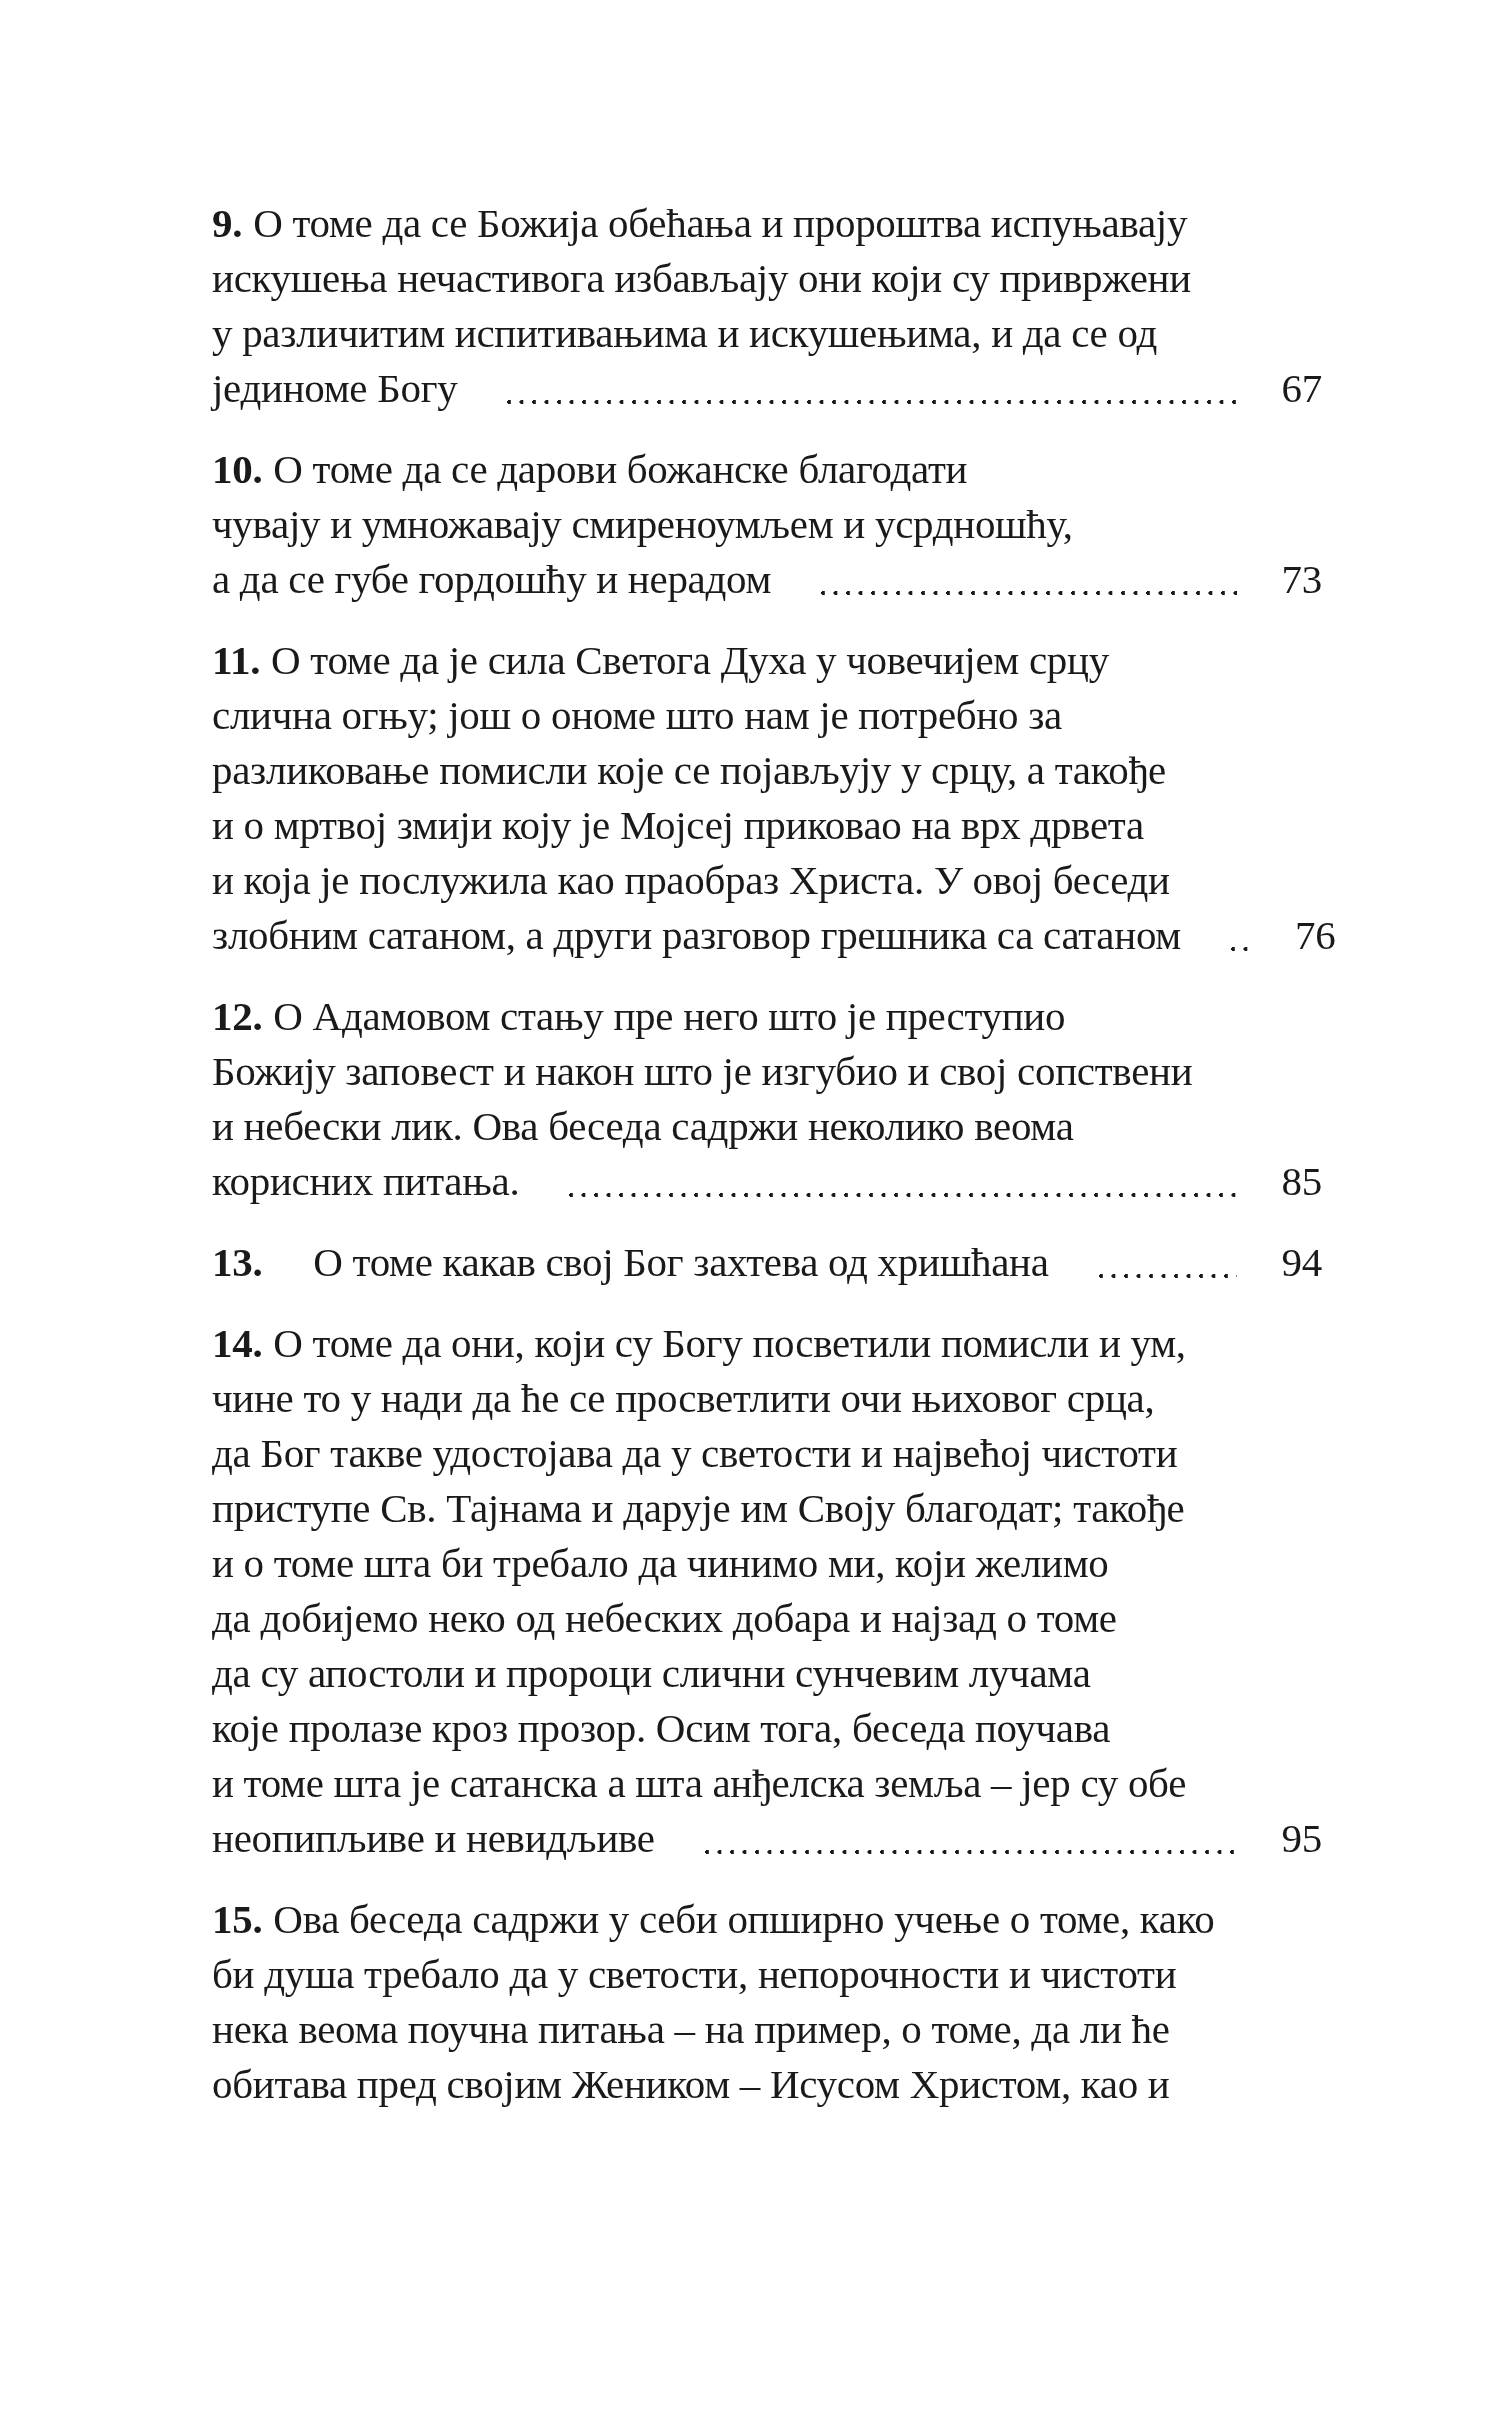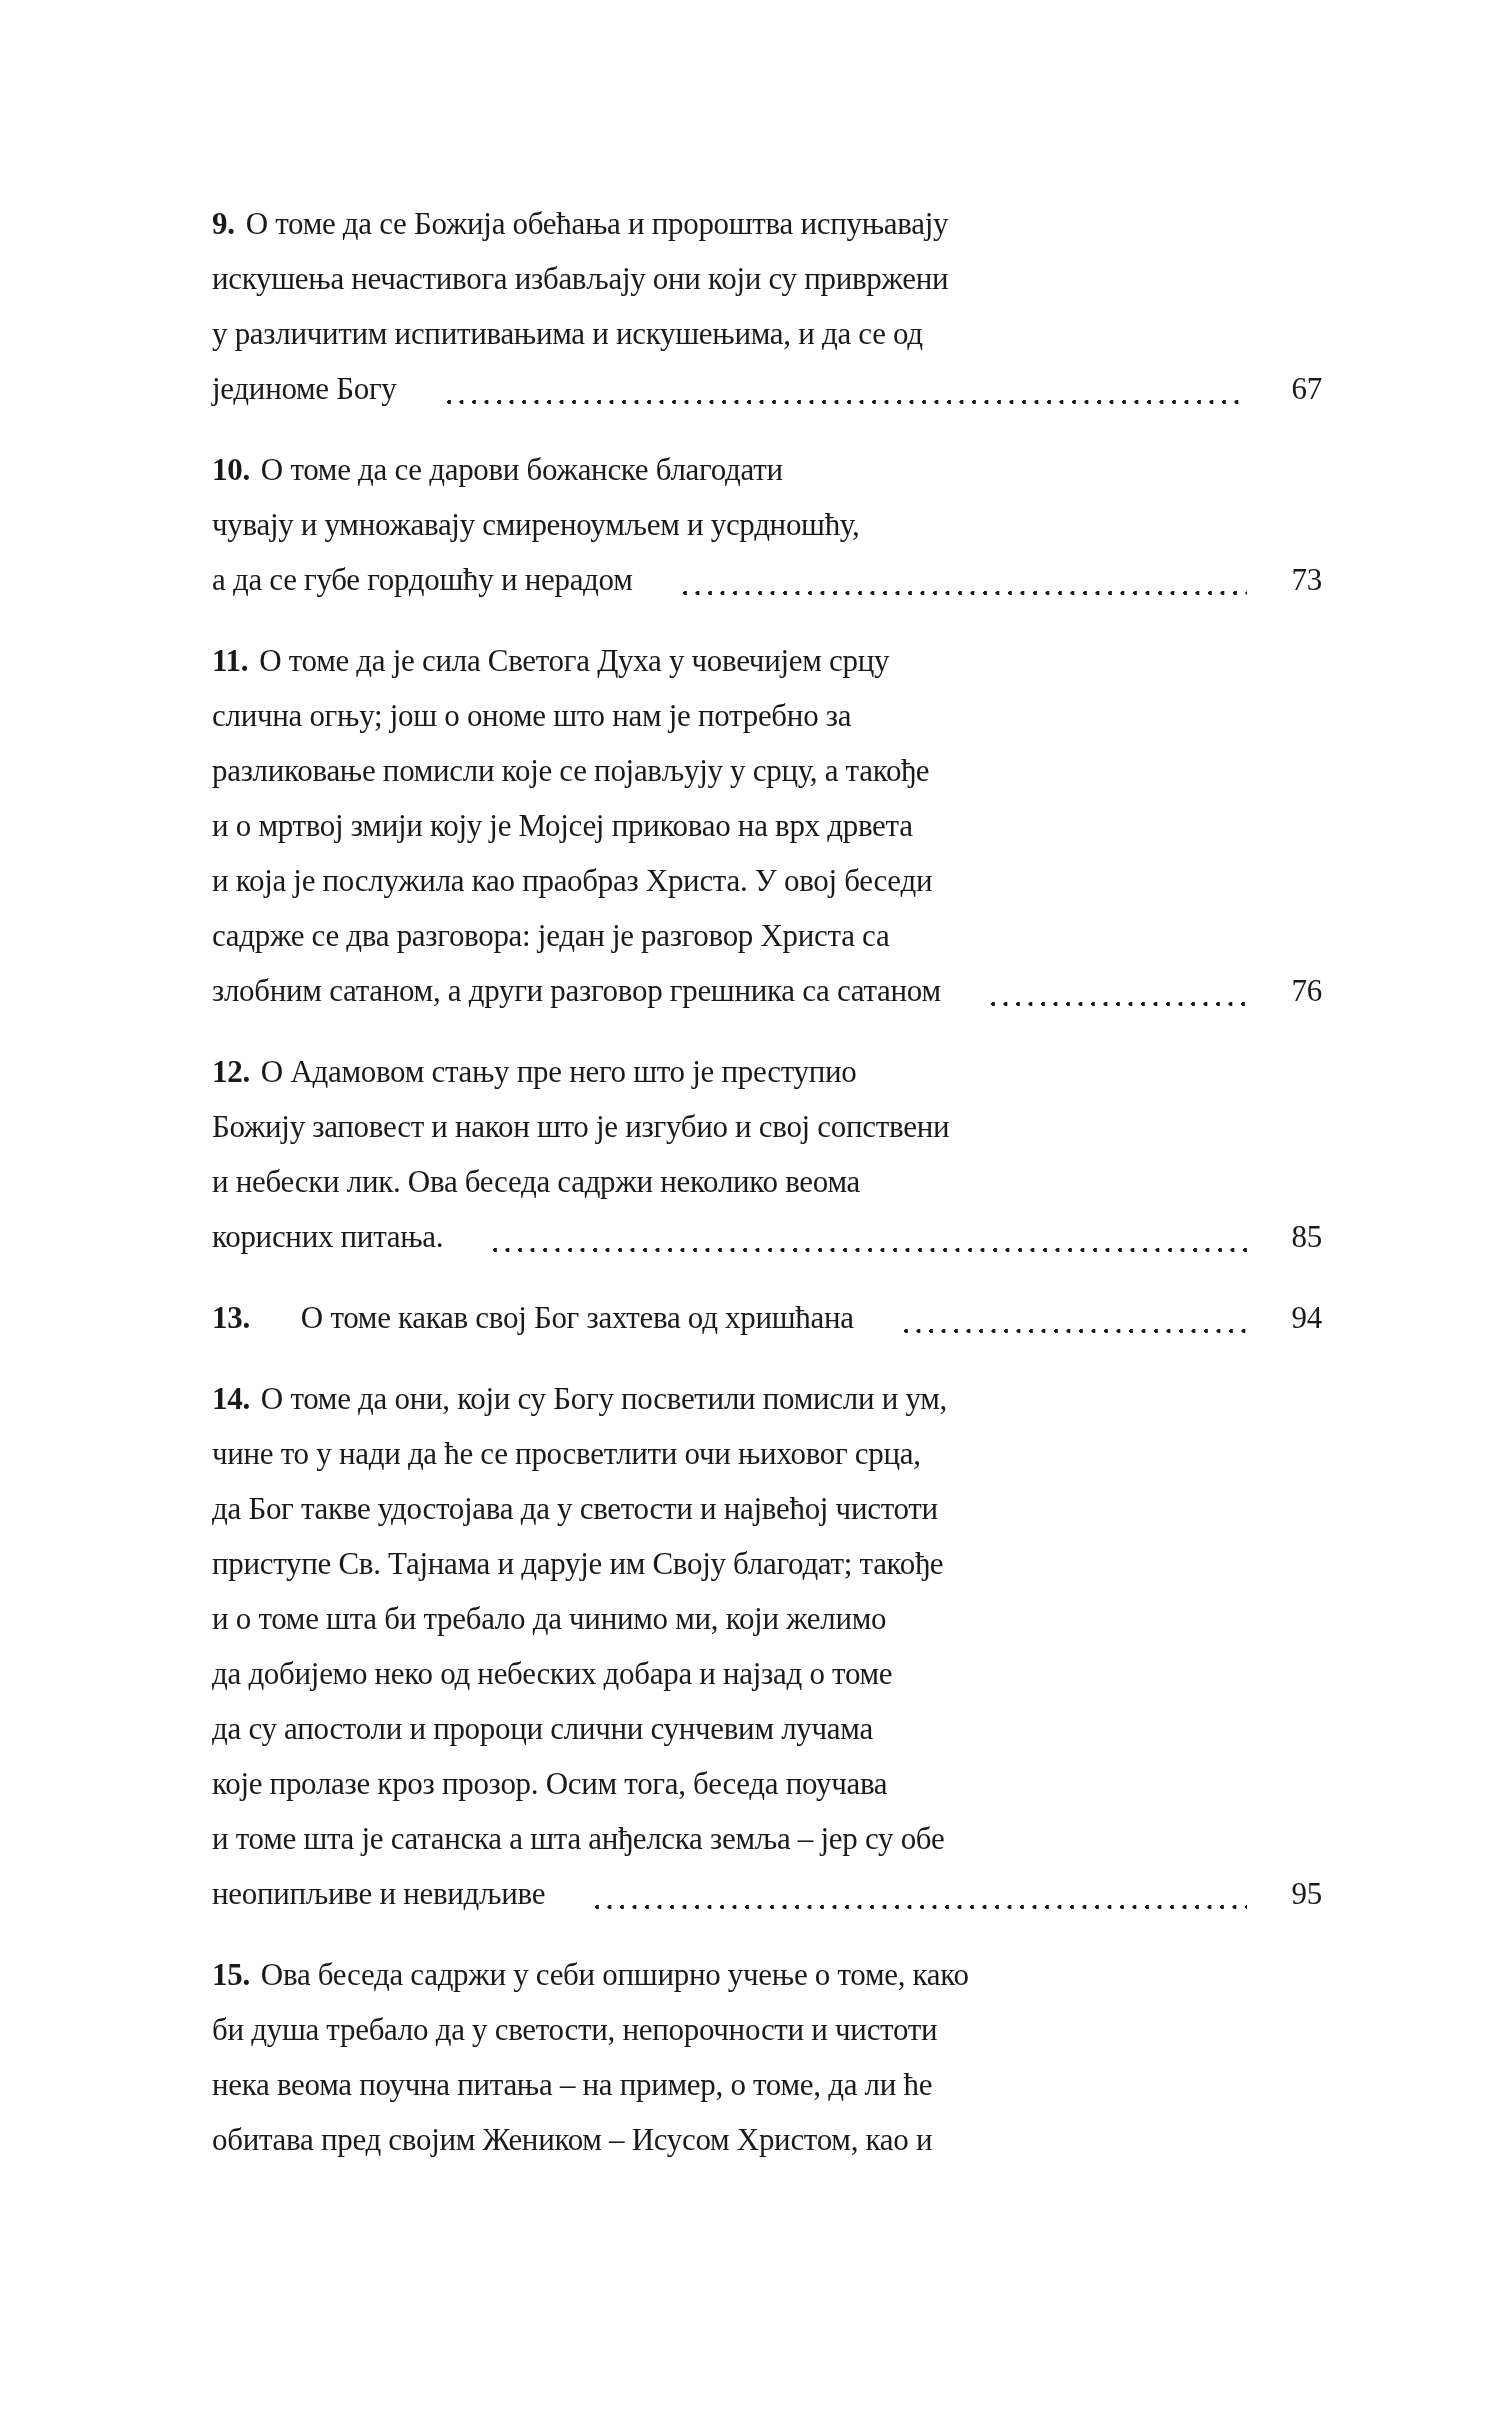--- a/index.html
+++ b/index.html
@@ -22,21 +22,21 @@
     top: 196px;
     width: 1110px;
   }
   .entry {
     margin: 0 0 26px 0;
   }
   .entry:last-child {
     margin-bottom: 0;
   }
   .line {
-    font-size: 31px;
+    font-size: 41px;
     line-height: 55px;
     letter-spacing: -0.3px;
     white-space: nowrap;
   }
   .line.leader {
     display: flex;
     align-items: baseline;
     gap: 40px;
   }
   .num {
@@ -84,21 +84,20 @@
           <span class="dots"></span>
           <span class="pagenum">73</span>
         </div>
       </div>
       <div class="entry">
         <div class="line"><span class="num">11.</span><span class="txt">О томе да је сила Светога Духа у човечијем срцу</span></div>
         <div class="line"><span class="txt">слична огњу; још о ономе што нам је потребно за</span></div>
         <div class="line"><span class="txt">разликовање помисли које се појављују у срцу, а такође</span></div>
         <div class="line"><span class="txt">и о мртвој змији коју је Мојсеј приковао на врх дрвета</span></div>
         <div class="line"><span class="txt">и која је послужила као праобраз Христа. У овој беседи</span></div>
-        <div class="line"><span class="txt">садрже се два разговора: један је разговор Христа са</span></div>
         <div class="line leader">
           <span class="txt">злобним сатаном, а други разговор грешника са сатаном</span>
           <span class="dots"></span>
           <span class="pagenum">76</span>
         </div>
       </div>
       <div class="entry">
         <div class="line"><span class="num">12.</span><span class="txt">О Адамовом стању пре него што је преступио</span></div>
         <div class="line"><span class="txt">Божију заповест и након што је изгубио и свој сопствени</span></div>
         <div class="line"><span class="txt">и небески лик. Ова беседа садржи неколико веома</span></div>

